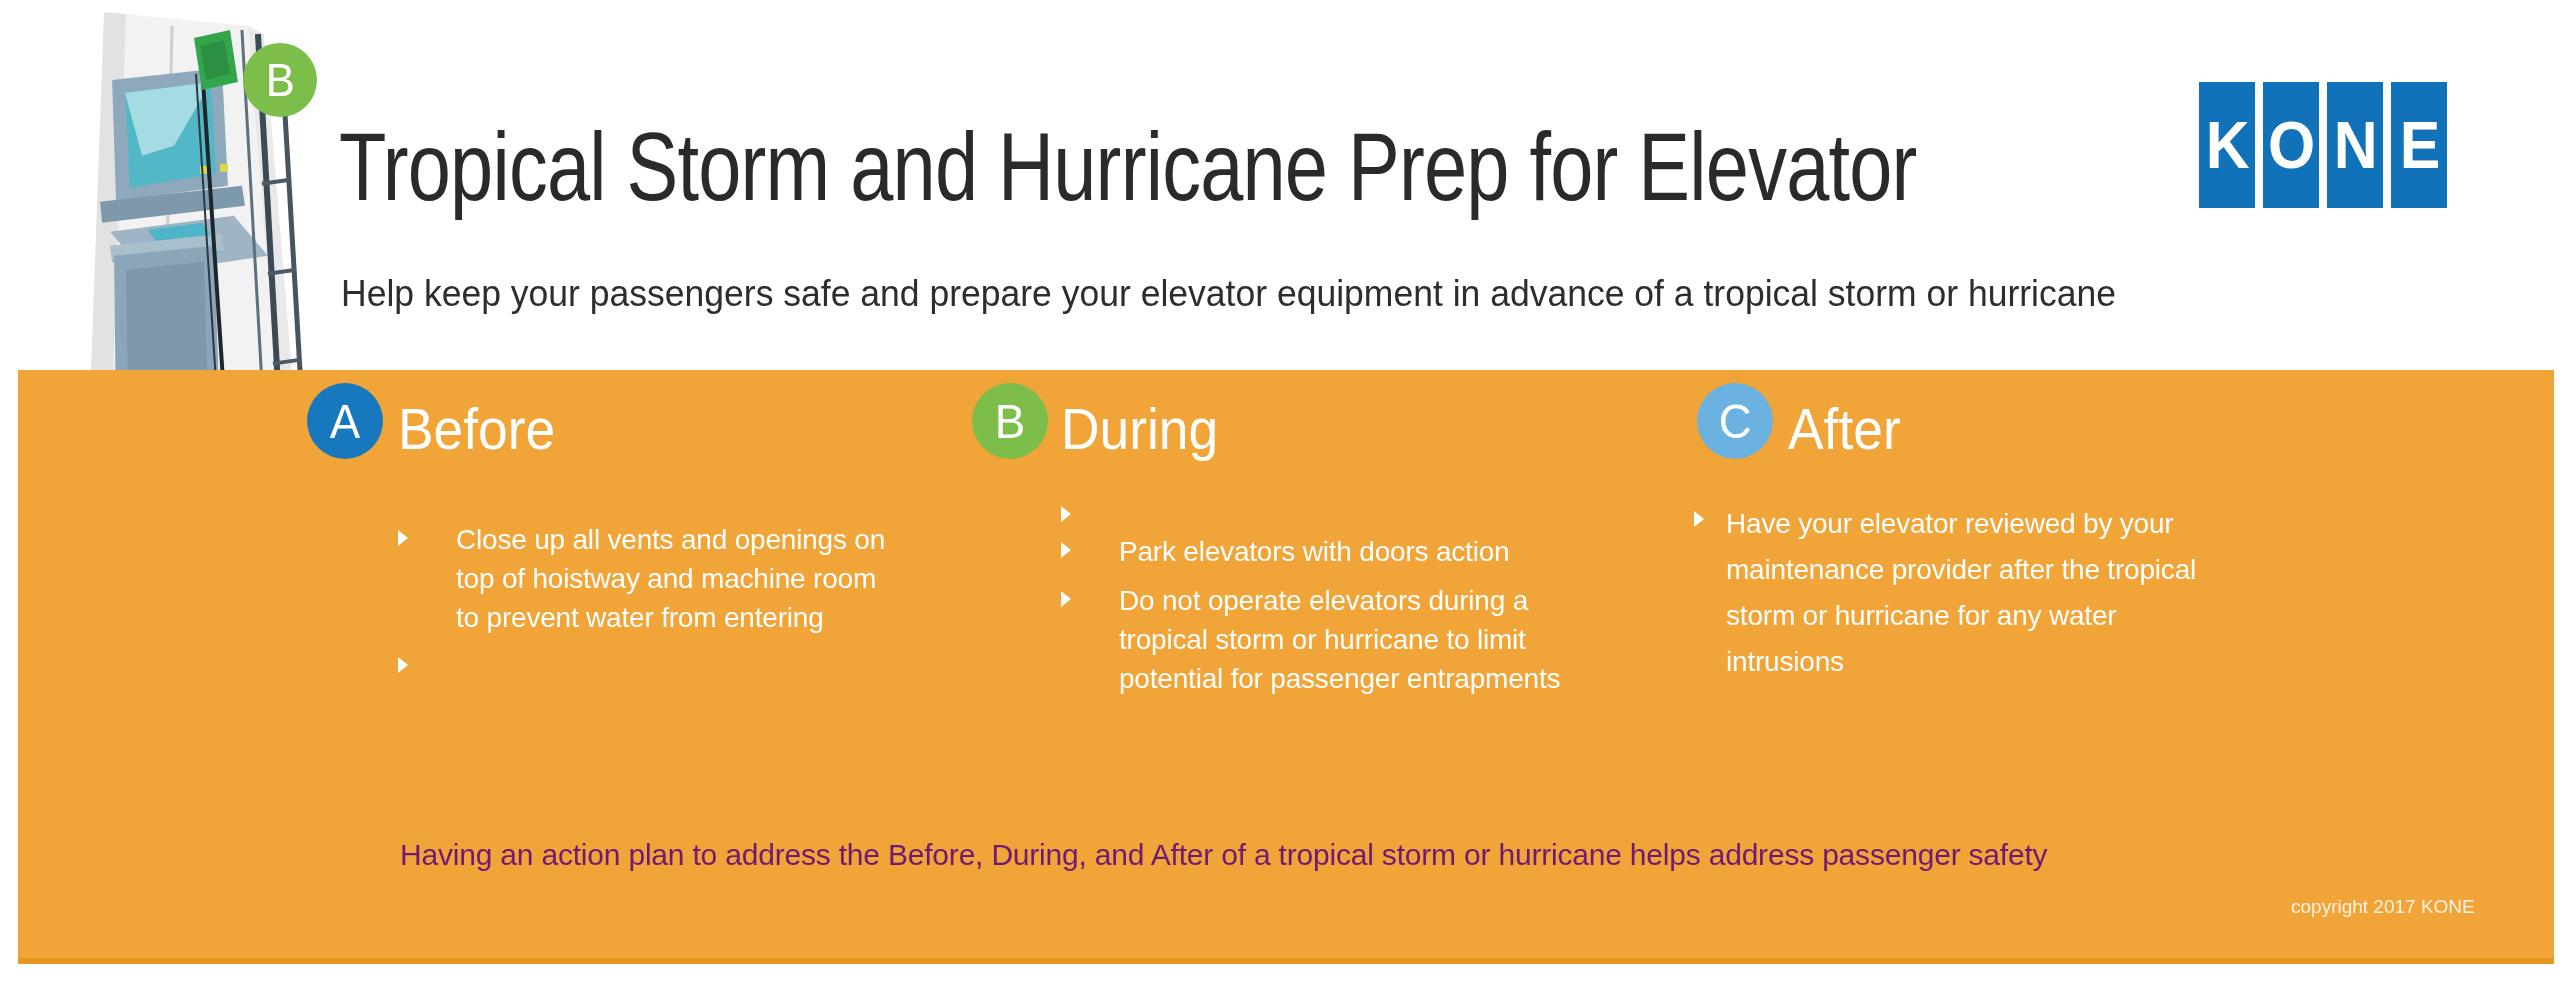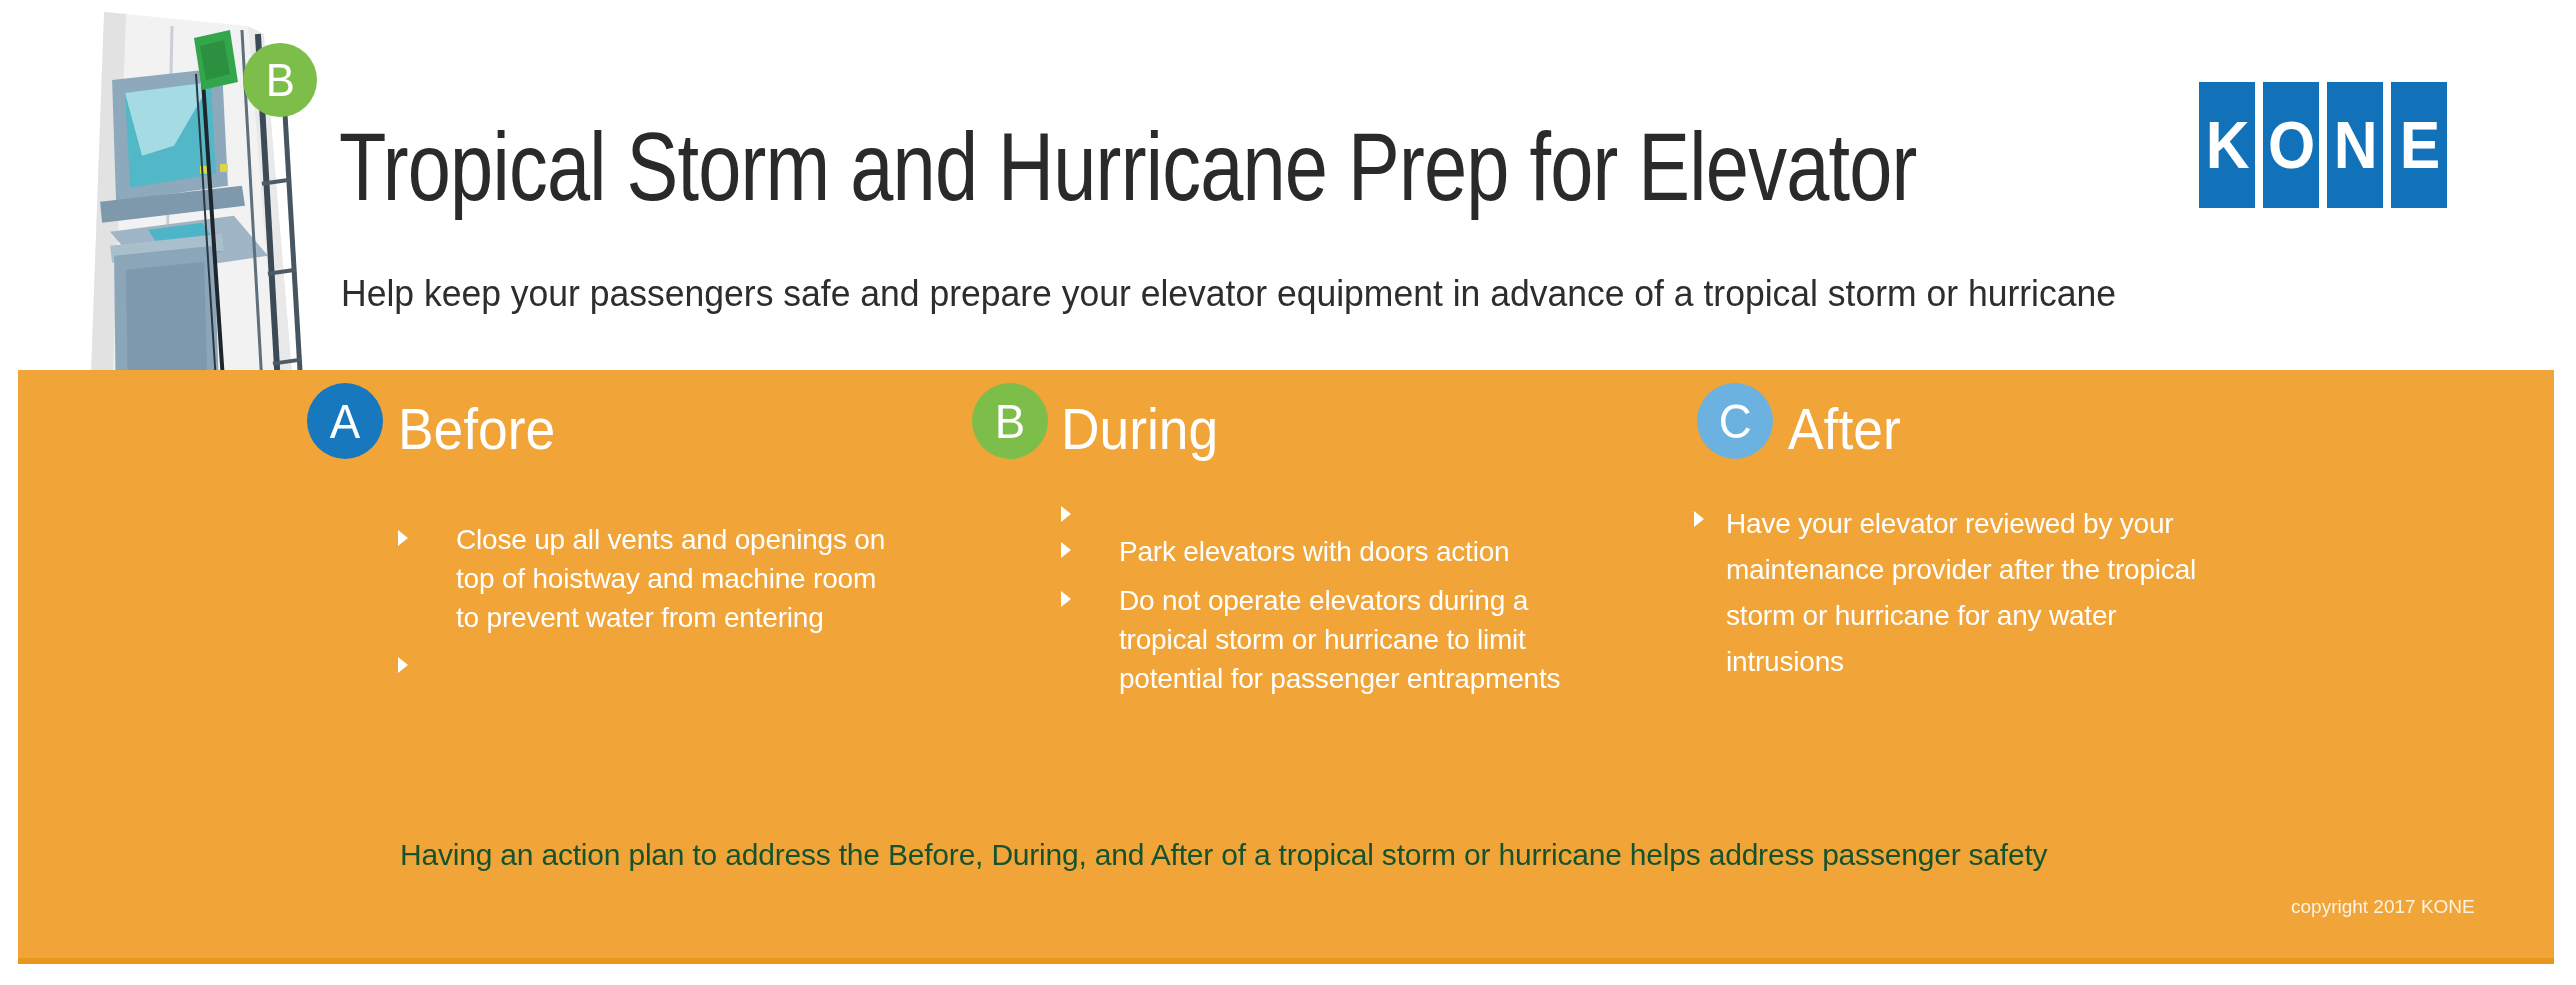--- a/index.html
+++ b/index.html
@@ -75,21 +75,21 @@
   }
   .bullet-text {
     color:#ffffff; font-size:28px; font-weight:400;
     white-space:pre-line; letter-spacing:-0.2px;
   }
   .la .bullet-text, .lb .bullet-text { line-height:39px; }
   .lc .bullet-text { line-height:46px; }
   
   .footer-note {
     position:absolute; left:382px; top:465px;
-    color:#14532d; font-size:30px; line-height:40px; font-weight:400;
+    color:#701a75; font-size:30px; line-height:40px; font-weight:400;
     white-space:nowrap; letter-spacing:-0.2px;
   }
   .copyright {
     position:absolute; left:2261px; top:526px;
     color:#fdf3e2; font-size:19px; font-weight:400; white-space:nowrap;margin-left:12px;
   }
   
   .elevator { position:absolute; left:52px; top:4px; }
 </style>
 </head>

